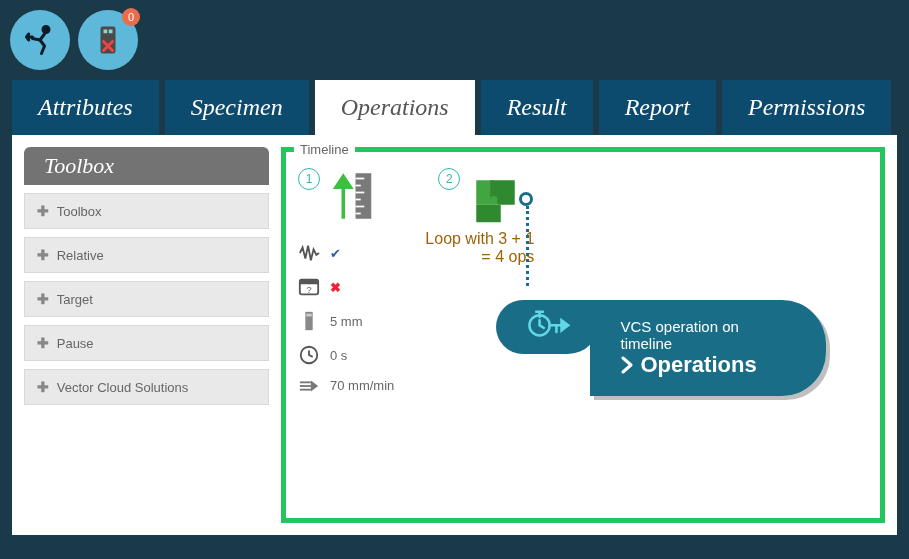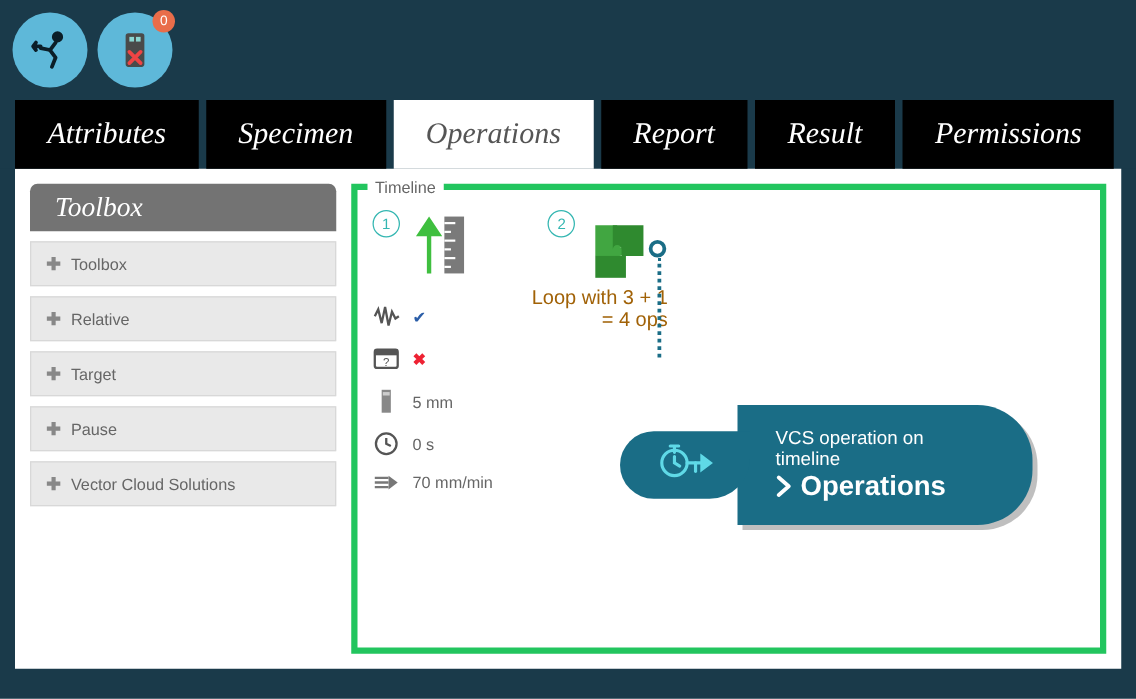--- a/index.html
+++ b/index.html
@@ -41,21 +41,21 @@
   }
   
   .tabbar {
     display: flex;
     gap: 6px;
     padding: 0 12px;
     background: #1a3a4a;
   }
   .tab {
     flex: 0 0 auto;
-    background: #000000;
+    background: #0c4a6e;
     color: #fff;
     font-style: italic;
     font-size: 24px;
     padding: 14px 26px;
     cursor: pointer;
     font-family: Georgia, "Segoe UI", serif;
   }
   .tab.active {
     background: #fff;
     color: #555;
@@ -155,24 +155,24 @@
     margin-left:-7px;
     background:#fff;
   }
   .callout .dots-line{
     border-left: 3px dotted #1a6d86;
     height: 80px;
     margin-left: 0px;
   }
   .callout-body{
     position:absolute;
-    top: 132px;
+    top: 108px;
     left: -30px;
     display:flex;
-    align-items:center;
+    align-items:flex-start;
   }
   .callout-left{
     background:#1a6d86;
     width:110px;
     border-radius: 50px 0 60px 50px;
     display:flex;align-items:center;justify-content:center;
     position:relative;
     z-index:2;
   }
   .callout-left svg{ width:54px;height:54px; }
@@ -210,22 +210,22 @@
       <path d="M18 26 L30 38 M30 26 L18 38" stroke="#e44" stroke-width="4" stroke-linecap="round"></path>
     </svg>
     <div class="badge">0</div>
   </div>
 </div>
 
 <div class="tabbar">
   <div class="tab">Attributes</div>
   <div class="tab">Specimen</div>
   <div class="tab active">Operations</div>
+  <div class="tab">Result</div>
   <div class="tab">Report</div>
-  <div class="tab">Result</div>
   <div class="tab">Permissions</div>
 </div>
 
 <div class="content">
 
   <div class="toolbox">
     <div class="toolbox-header">Toolbox</div>
     <div class="toolbox-item">
       <span class="plus">✚</span>
       <span>Toolbox</span>

